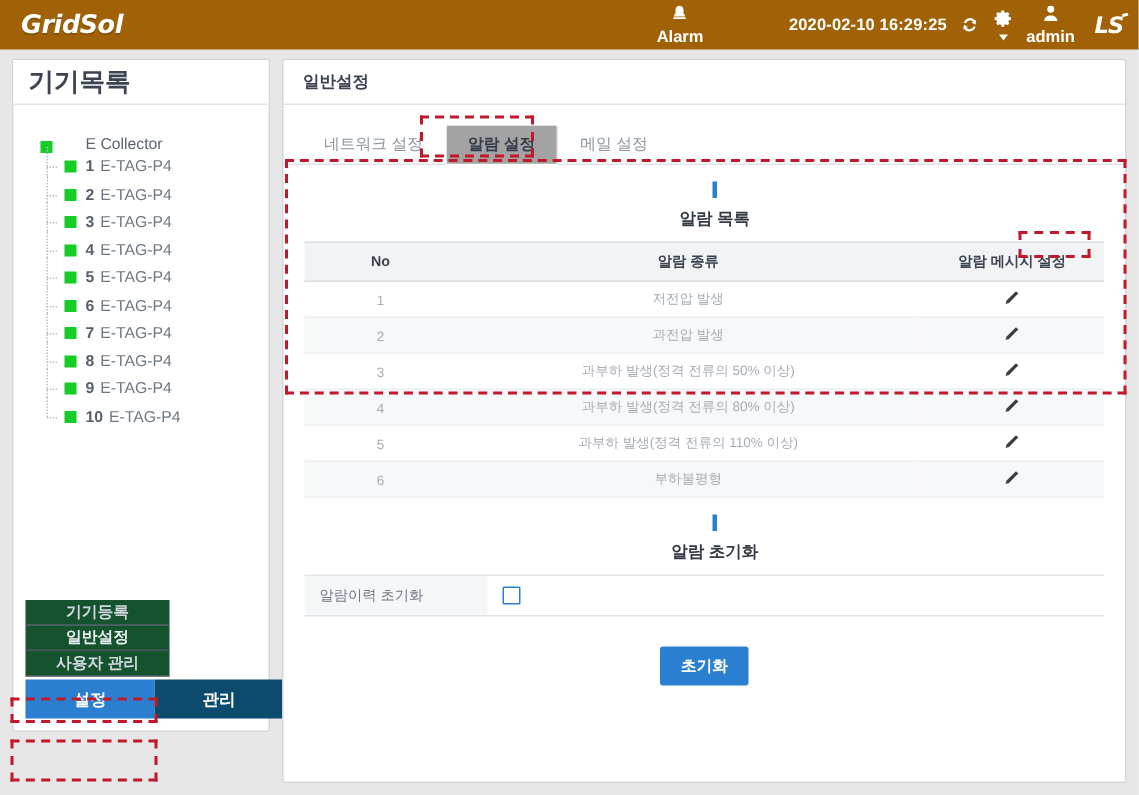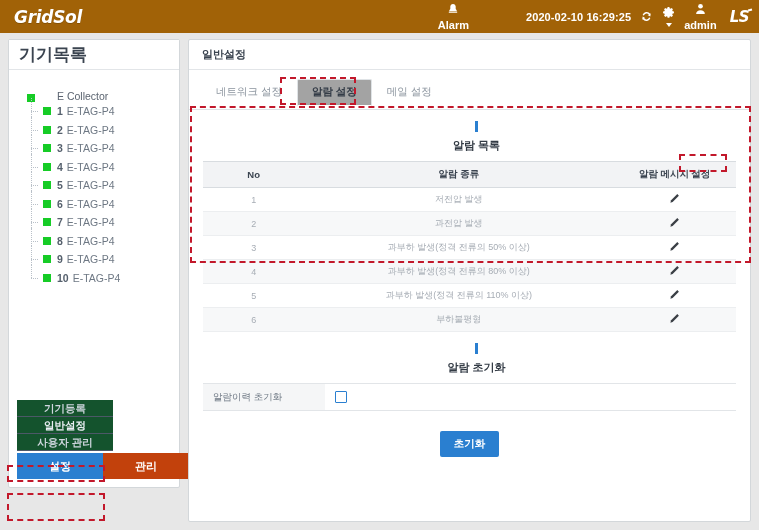--- a/index.html
+++ b/index.html
@@ -111,39 +111,39 @@
   }
   .navmenu .nav-item.selected { color: #e9eef3; }
   .bottom-tabs {
     position: absolute; left: 8px; bottom: 8px;
     width: 172px; height: 26px;
     display: flex;
   }
   .bt-tab {
     flex: 1; display: flex; align-items: center; justify-content: center;
     font-size: 11px; font-weight: bold;
-    color: #ffffff; background: #c2410c;
+    color: #ffffff; background: #0c4a6e;
   }
   .bt-tab.active { background: #2a7fd0; }
 
   
   .main {
     position: absolute; left: 188px; top: 39px;
     width: 563px; height: 483px;
     background: #ffffff;
     border: 1px solid #d3d7da;
     border-radius: 2px;
   }
   .panel-title {
     height: 30px; border-bottom: 1px solid #e2e5e8;
     display: flex; align-items: center; padding-left: 13px;
     font-size: 11px; font-weight: bold; color: #3b4450;
   }
   .tabs {
-    display: flex; align-items: flex-start;
+    display: flex; align-items: flex-end;
     height: 32px; padding: 0 12px;
     border-bottom: 1px solid #dfe3e6;
     margin-top: 8px;
   }
   .tab {
     padding: 5px 14px 6px 14px;
     font-size: 10.5px; color: #8b949e;
     position: relative; bottom: -1px;
     border: 1px solid transparent;
     white-space: nowrap;
@@ -177,21 +177,21 @@
     padding: 6px 0; text-align: center;
   }
   table.alarm tbody td {
     font-size: 9px; color: #a7adb5;
     padding: 5px 0; text-align: center;
     border-bottom: 1px solid #eceef0;
   }
   table.alarm tbody tr:nth-child(even) { background: #f7f8f9; }
   .col-no { width: 19%; }
   .col-type { width: 58%; }
-  .col-msg { width: 23%; font-family: Liberation Serif, serif; }
+  .col-msg { width: 23%; }
   .pencil { display: inline-block; line-height: 0; }
 
   
   .reset-row {
     margin: 0 14px;
     display: flex;
     border-top: 1px solid #e2e5e8;
     border-bottom: 1px solid #e2e5e8;
     height: 28px;
   }

